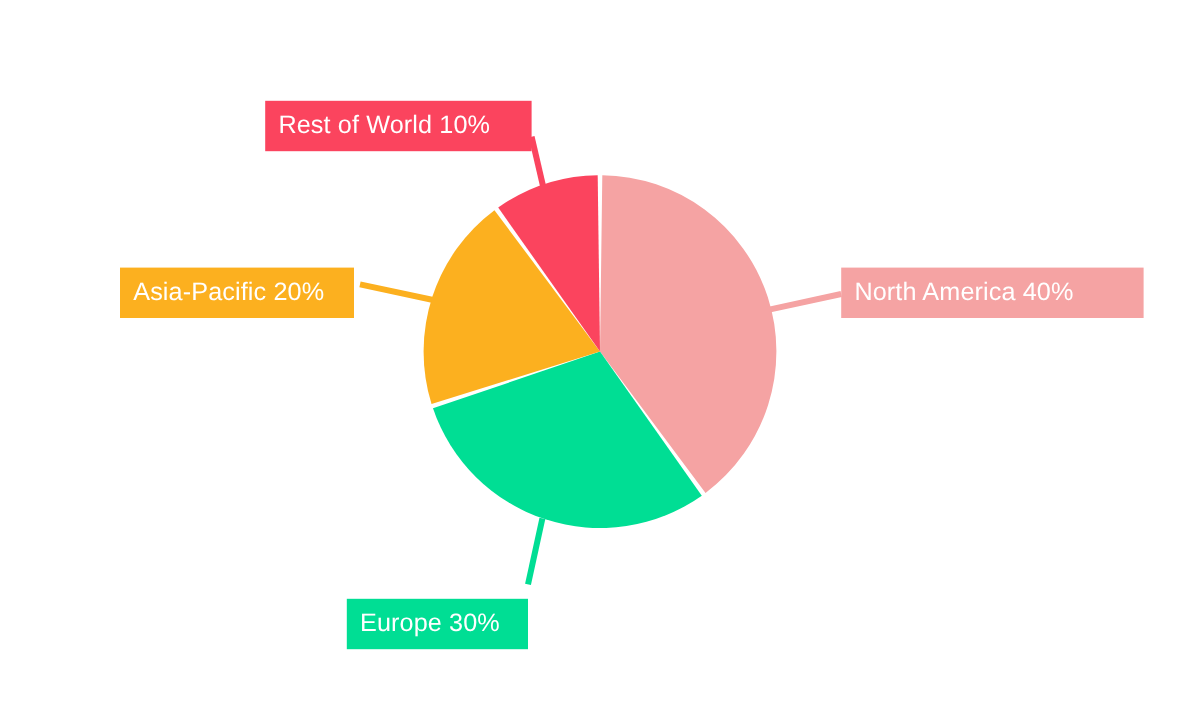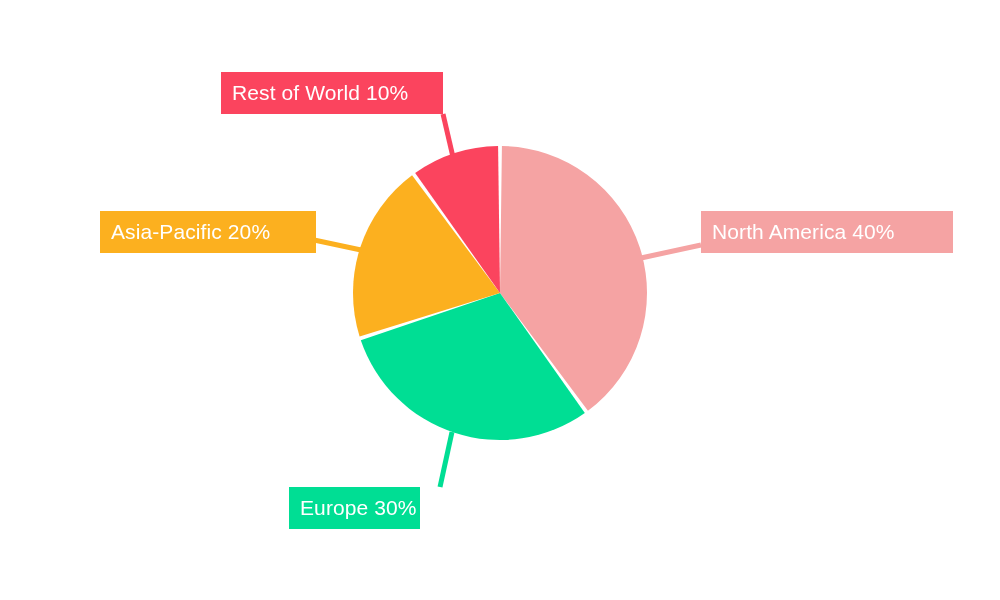--- a/index.html
+++ b/index.html
@@ -28,35 +28,36 @@
     align-items: center;
     justify-content: flex-start;
     box-sizing: border-box;
     height: 42px;
     padding: 0 11px;
     color: #ffffff;
     font-size: 21px;
     line-height: 42px;
     white-space: nowrap;
     letter-spacing: 0.1px;
+    margin-top: 12px;
   }
   #label-north-america {
     left: 701px;
     top: 211px;
     width: 252px;
   }
   #label-europe {
     left: 289px;
     top: 487px;
-    width: 131px;
+    width: 151px;
   }
   #label-asia-pacific {
     left: 100px;
     top: 211px;
-    width: 216px;
+    width: 195px;
   }
   #label-rest-of-world {
     left: 221px;
     top: 72px;
     width: 222px;
   }
 </style>
 </head>
 <body>
 

